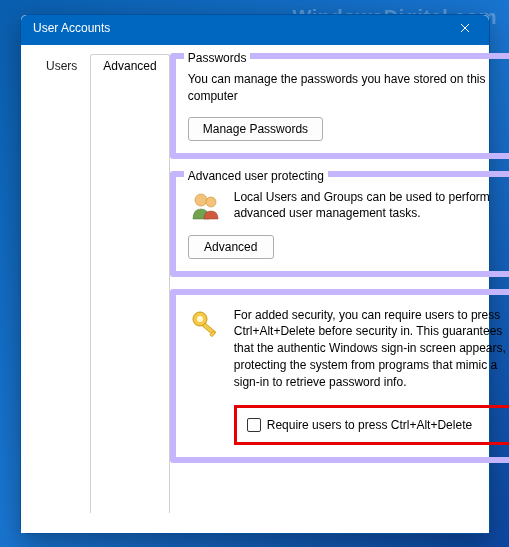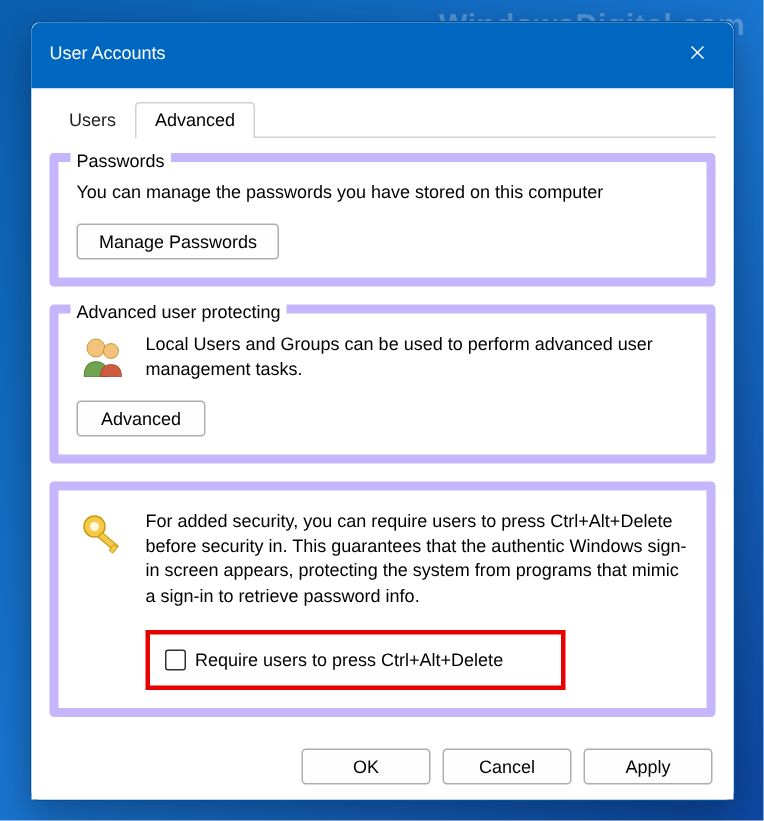--- a/index.html
+++ b/index.html
@@ -33,21 +33,21 @@
     height: 520px;
     background: #fff;
     border: 1px solid #0050a0;
     border-radius: 6px;
     box-shadow: 0 8px 28px rgba(0,0,0,0.35);
     display: flex;
     flex-direction: column;
     z-index: 2;
   }
   .titlebar {
-    height: 44px;
+    height: 30px;
     background: #0067c0;
     color: #fff;
     display: flex;
     align-items: center;
     padding: 0 8px 4px 12px;
     border-radius: 6px 6px 0 0;
     font-size: 12px;
   }
   .titlebar .title { flex: 1; }
   .titlebar .close {
@@ -57,21 +57,21 @@
     align-items: center;
     justify-content: center;
     cursor: pointer;
   }
   .titlebar .close svg { stroke: #fff; stroke-width: 1; }
   .body {
     flex: 1;
     padding: 8px 12px 10px 12px;
     background: #ffffff;
     display: flex;
-    flex-direction: column;
+    flex-direction: row;
   }
   .tabs {
     display: flex;
     border-bottom: 1px solid #d0d0d0;
     margin-bottom: 10px;
   }
   .tab {
     padding: 4px 12px 5px 12px;
     font-size: 12px;
     border: 1px solid transparent;

